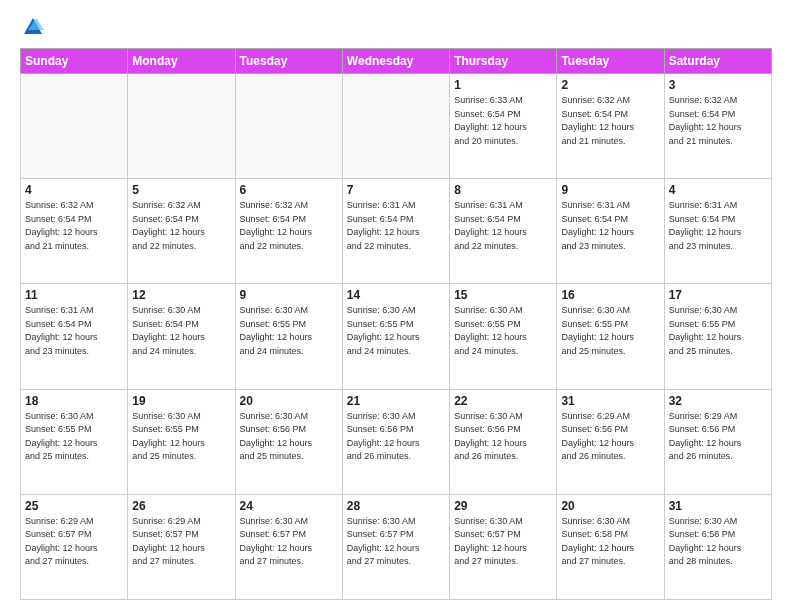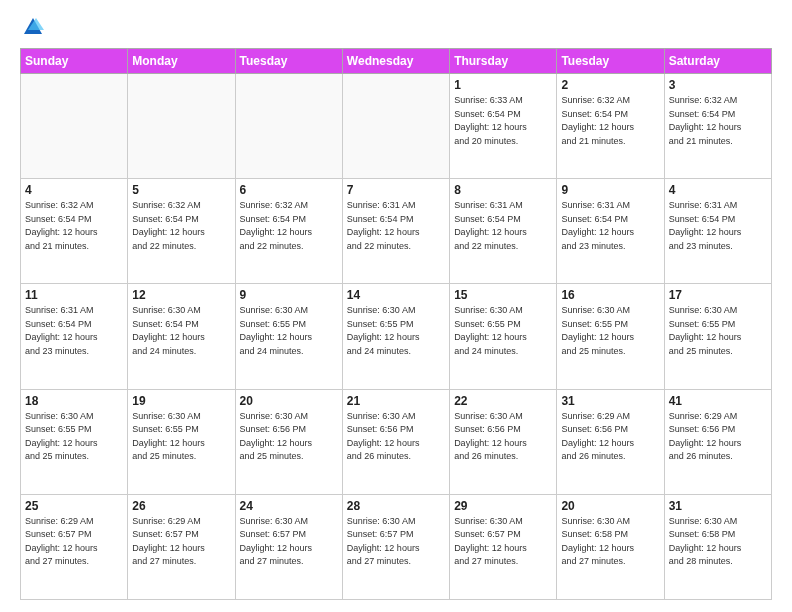--- a/index.html
+++ b/index.html
@@ -302,21 +302,21 @@
 and 26 minutes.</div>
           </td>
           <td>
             <span class="day-num">31</span>
             <div class="day-info" style="white-space: pre-line;">Sunrise: 6:29 AM
 Sunset: 6:56 PM
 Daylight: 12 hours
 and 26 minutes.</div>
           </td>
           <td>
-            <span class="day-num">41</span>
+            <span class="day-num">32</span>
             <div class="day-info" style="white-space: pre-line;">Sunrise: 6:29 AM
 Sunset: 6:56 PM
 Daylight: 12 hours
 and 26 minutes.</div>
           </td>
         </tr>
         <tr>
           <td>
             <span class="day-num">25</span>
             <div class="day-info" style="white-space: pre-line;">Sunrise: 6:29 AM

